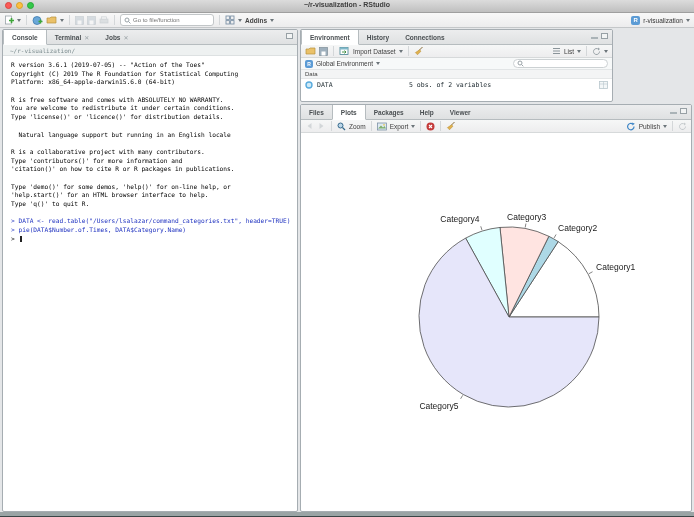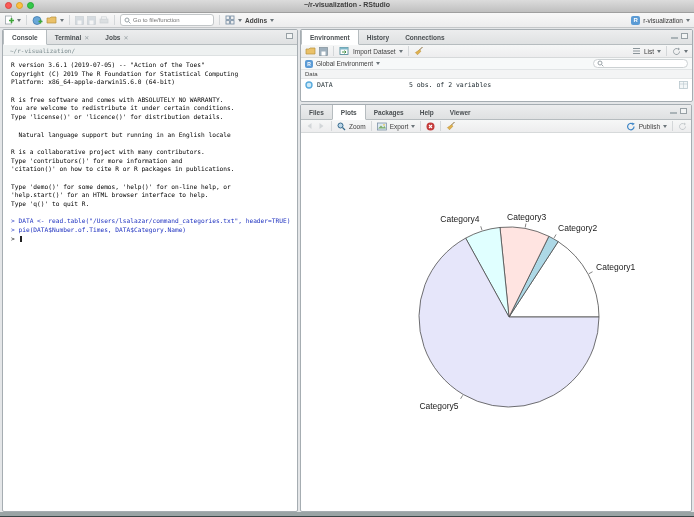--- a/index.html
+++ b/index.html
@@ -201,21 +201,21 @@
       <div class="console-line out">Type 'demo()' for some demos, 'help()' for on-line help, or</div>
       <div class="console-line out">'help.start()' for an HTML browser interface to help.</div>
       <div class="console-line out">Type 'q()' to quit R.</div>
       <div class="console-line out"></div>
       <div class="console-line cmd">&gt; DATA &lt;- read.table("/Users/lsalazar/command_categories.txt", header=TRUE)</div>
       <div class="console-line cmd">&gt; pie(DATA$Number.of.Times, DATA$Category.Name)</div>
       <div class="console-line prompt">&gt; <span class="cursor"></span></div>
     </div>
 </div>
 
-<div class="panel" style="left:300px;top:29px;width:393px;height:73px;">
+<div class="panel" style="left:300px;top:29px;width:313px;height:73px;">
   <div class="tabbar">
     <div class="tab active">
       <span>Environment</span>
     </div>
     <div class="tab">
       <span>History</span>
     </div>
     <div class="tab">
       <span>Connections</span>
     </div>

